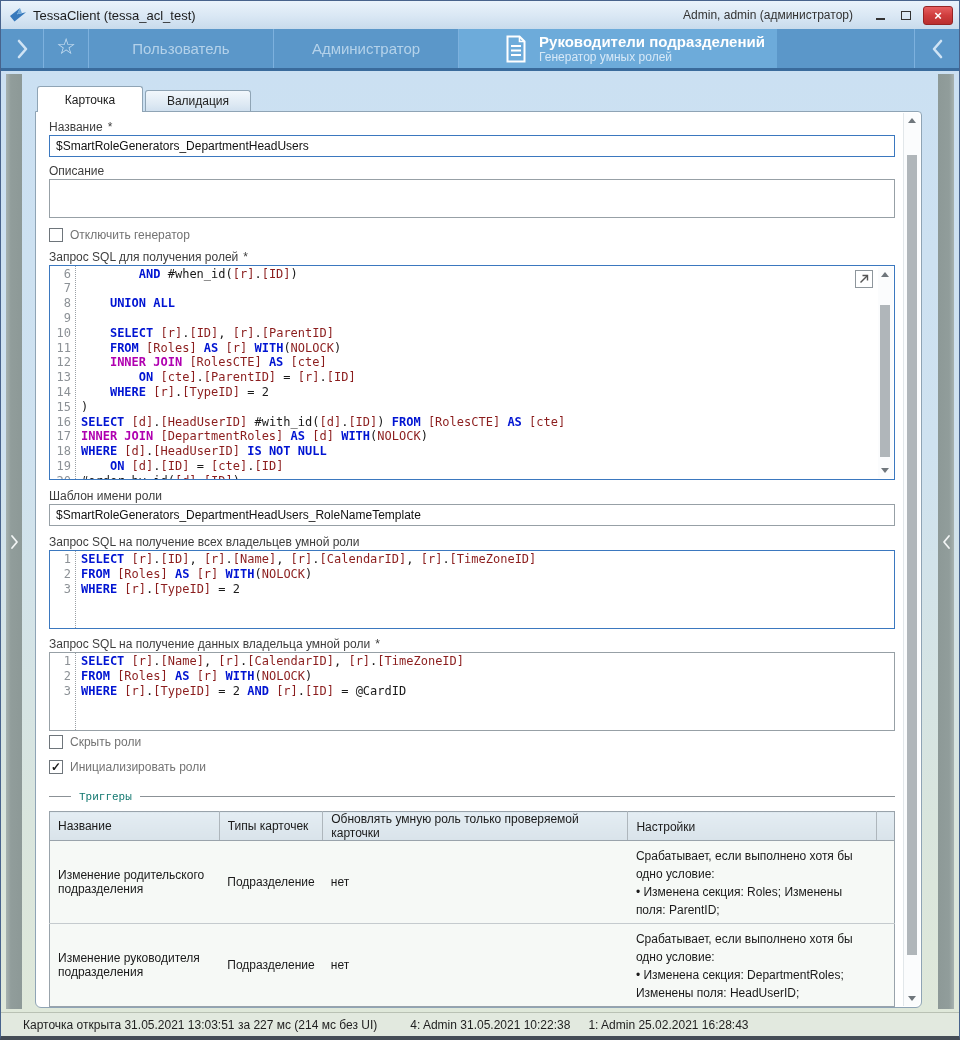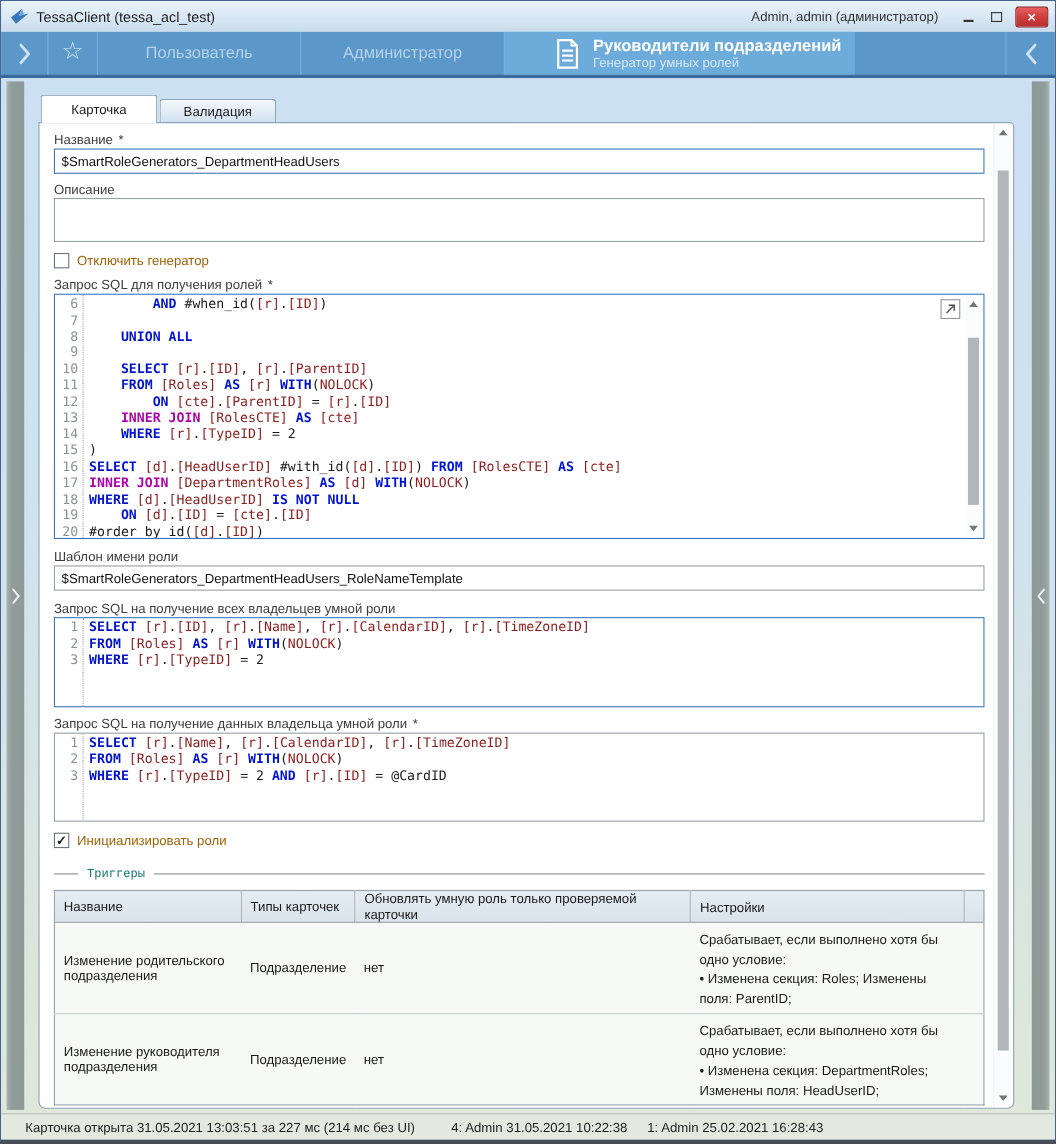--- a/index.html
+++ b/index.html
@@ -64,21 +64,21 @@
   .req { margin-left:5px; color:#3d3d3d; }
   .tbox { width:100%; height:23px; border:1px solid #97a0a6; background:#fff; font-family:"Liberation Sans",sans-serif;
           font-size:12px; color:#111; padding:2px 6px; outline:none; }
   .tbox.accent { border-color:#3b78bf; }
   .tarea { width:100%; height:40px; border:1px solid #97a0a6; background:#fff; resize:none; outline:none;
            font-family:"Liberation Sans",sans-serif; font-size:12px; padding:2px 6px; }
 
   .cb-row { display:flex; align-items:center; gap:7px; height:16px; }
   .cb-box { width:14px; height:14px; border:1px solid #6e757b; background:#fff; position:relative;
             font-size:12px; line-height:12px; text-align:center; color:#1a1a1a; font-weight:bold; }
-  .cb-label { font-size:12px; color:#a16207; }
+  .cb-label { font-size:12px; color:#737373; }
 
   
   .sql-editor { position:relative; width:100%; border:1px solid #97a0a6; background:#fff;
                 font-family:"DejaVu Sans Mono", monospace; font-size:12px; overflow:hidden; }
   .sql-editor.accent { border-color:#3b78bf; }
   .ed-inner { display:flex; height:100%; }
   .gutter { width:26px; flex:0 0 26px; border-right:1px dotted #9aa0a5; color:#8c9196; text-align:right;
             padding:1px 4px 0 0; }
   .gutter div { height:14.8px; line-height:14.8px; }
   .code { flex:1; padding:1px 0 0 5px; overflow:hidden; }
@@ -253,22 +253,22 @@
                   <div>19</div>
                   <div>20</div>
                 </div>
               <div class="code">
                   <div class="code-line"><span class="tk-p">        </span><span class="tk-k">AND</span><span class="tk-p"> #when_id(</span><span class="tk-i">[r]</span><span class="tk-p">.</span><span class="tk-i">[ID]</span><span class="tk-p">)</span></div>
                   <div class="code-line">&nbsp;</div>
                   <div class="code-line"><span class="tk-p">    </span><span class="tk-k">UNION ALL</span></div>
                   <div class="code-line">&nbsp;</div>
                   <div class="code-line"><span class="tk-p">    </span><span class="tk-k">SELECT</span><span class="tk-p"> </span><span class="tk-i">[r]</span><span class="tk-p">.</span><span class="tk-i">[ID]</span><span class="tk-p">, </span><span class="tk-i">[r]</span><span class="tk-p">.</span><span class="tk-i">[ParentID]</span></div>
                   <div class="code-line"><span class="tk-p">    </span><span class="tk-k">FROM</span><span class="tk-p"> </span><span class="tk-i">[Roles]</span><span class="tk-p"> </span><span class="tk-k">AS</span><span class="tk-p"> </span><span class="tk-i">[r]</span><span class="tk-p"> </span><span class="tk-k">WITH</span><span class="tk-p">(</span><span class="tk-i">NOLOCK</span><span class="tk-p">)</span></div>
+                  <div class="code-line"><span class="tk-p">    </span><span class="tk-j">INNER JOIN</span><span class="tk-p"> </span><span class="tk-i">[RolesCTE]</span><span class="tk-p"> </span><span class="tk-k">AS</span><span class="tk-p"> </span><span class="tk-i">[cte]</span></div>
                   <div class="code-line"><span class="tk-p">        </span><span class="tk-k">ON</span><span class="tk-p"> </span><span class="tk-i">[cte]</span><span class="tk-p">.</span><span class="tk-i">[ParentID]</span><span class="tk-p"> = </span><span class="tk-i">[r]</span><span class="tk-p">.</span><span class="tk-i">[ID]</span></div>
-                  <div class="code-line"><span class="tk-p">    </span><span class="tk-j">INNER JOIN</span><span class="tk-p"> </span><span class="tk-i">[RolesCTE]</span><span class="tk-p"> </span><span class="tk-k">AS</span><span class="tk-p"> </span><span class="tk-i">[cte]</span></div>
                   <div class="code-line"><span class="tk-p">    </span><span class="tk-k">WHERE</span><span class="tk-p"> </span><span class="tk-i">[r]</span><span class="tk-p">.</span><span class="tk-i">[TypeID]</span><span class="tk-p"> = 2</span></div>
                   <div class="code-line"><span class="tk-p">)</span></div>
                   <div class="code-line"><span class="tk-k">SELECT</span><span class="tk-p"> </span><span class="tk-i">[d]</span><span class="tk-p">.</span><span class="tk-i">[HeadUserID]</span><span class="tk-p"> #with_id(</span><span class="tk-i">[d]</span><span class="tk-p">.</span><span class="tk-i">[ID]</span><span class="tk-p">) </span><span class="tk-k">FROM</span><span class="tk-p"> </span><span class="tk-i">[RolesCTE]</span><span class="tk-p"> </span><span class="tk-k">AS</span><span class="tk-p"> </span><span class="tk-i">[cte]</span></div>
                   <div class="code-line"><span class="tk-j">INNER JOIN</span><span class="tk-p"> </span><span class="tk-i">[DepartmentRoles]</span><span class="tk-p"> </span><span class="tk-k">AS</span><span class="tk-p"> </span><span class="tk-i">[d]</span><span class="tk-p"> </span><span class="tk-k">WITH</span><span class="tk-p">(</span><span class="tk-i">NOLOCK</span><span class="tk-p">)</span></div>
                   <div class="code-line"><span class="tk-k">WHERE</span><span class="tk-p"> </span><span class="tk-i">[d]</span><span class="tk-p">.</span><span class="tk-i">[HeadUserID]</span><span class="tk-p"> </span><span class="tk-k">IS NOT NULL</span></div>
                   <div class="code-line"><span class="tk-p">    </span><span class="tk-k">ON</span><span class="tk-p"> </span><span class="tk-i">[d]</span><span class="tk-p">.</span><span class="tk-i">[ID]</span><span class="tk-p"> = </span><span class="tk-i">[cte]</span><span class="tk-p">.</span><span class="tk-i">[ID]</span></div>
                   <div class="code-line"><span class="tk-p">#order_by_id(</span><span class="tk-i">[d]</span><span class="tk-p">.</span><span class="tk-i">[ID]</span><span class="tk-p">)</span></div>
                 </div>
             </div>
             <div class="ed-expand">
@@ -314,20 +314,24 @@
                   <div>3</div>
                 </div>
               <div class="code">
                   <div class="code-line"><span class="tk-k">SELECT</span><span class="tk-p"> </span><span class="tk-i">[r]</span><span class="tk-p">.</span><span class="tk-i">[Name]</span><span class="tk-p">, </span><span class="tk-i">[r]</span><span class="tk-p">.</span><span class="tk-i">[CalendarID]</span><span class="tk-p">, </span><span class="tk-i">[r]</span><span class="tk-p">.</span><span class="tk-i">[TimeZoneID]</span></div>
                   <div class="code-line"><span class="tk-k">FROM</span><span class="tk-p"> </span><span class="tk-i">[Roles]</span><span class="tk-p"> </span><span class="tk-k">AS</span><span class="tk-p"> </span><span class="tk-i">[r]</span><span class="tk-p"> </span><span class="tk-k">WITH</span><span class="tk-p">(</span><span class="tk-i">NOLOCK</span><span class="tk-p">)</span></div>
                   <div class="code-line"><span class="tk-k">WHERE</span><span class="tk-p"> </span><span class="tk-i">[r]</span><span class="tk-p">.</span><span class="tk-i">[TypeID]</span><span class="tk-p"> = 2 </span><span class="tk-k">AND</span><span class="tk-p"> </span><span class="tk-i">[r]</span><span class="tk-p">.</span><span class="tk-i">[ID]</span><span class="tk-p"> = @CardID</span></div>
                 </div>
             </div>
           </div>
 
+          <div class="cb-row" style="margin-top:4px;">
+            <span class="cb-box"></span>
+            <span class="cb-label">Скрыть роли</span>
+          </div>
 
           <div class="cb-row" style="margin-top:9px;">
             <span class="cb-box">✓</span>
             <span class="cb-label">Инициализировать роли</span>
           </div>
 
           <div class="group-legend" style="margin-top:15px;">
             <span class="gl-line-l"></span>
             <span class="gl-text">Триггеры</span>
             <span class="gl-line-r"></span>

